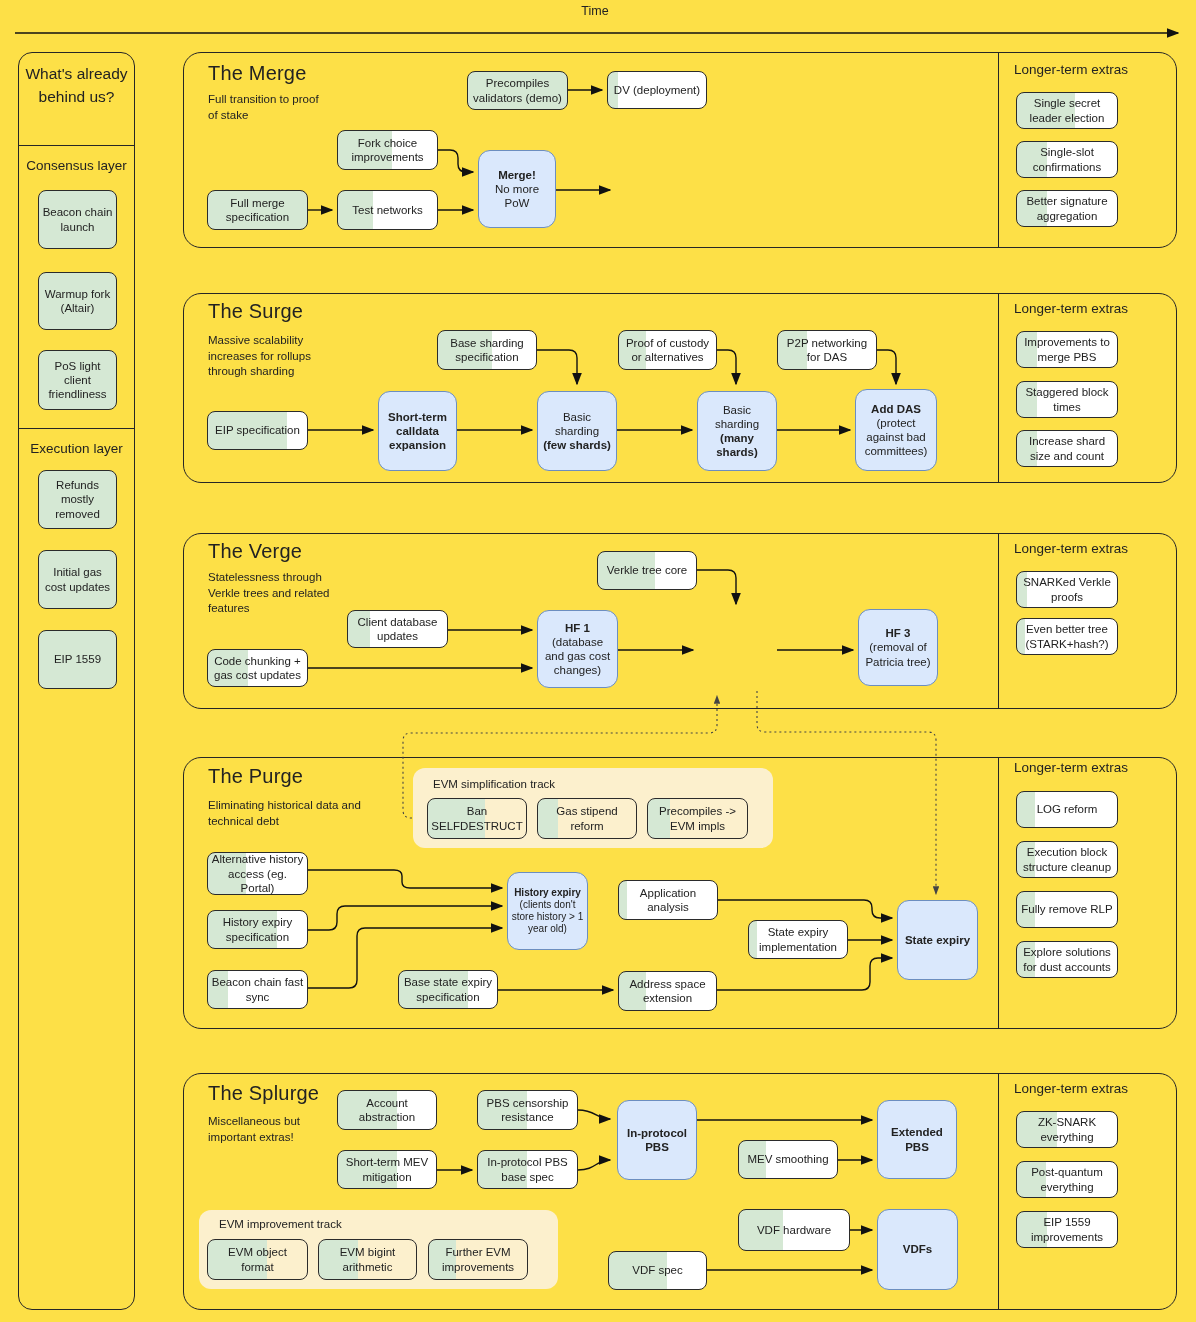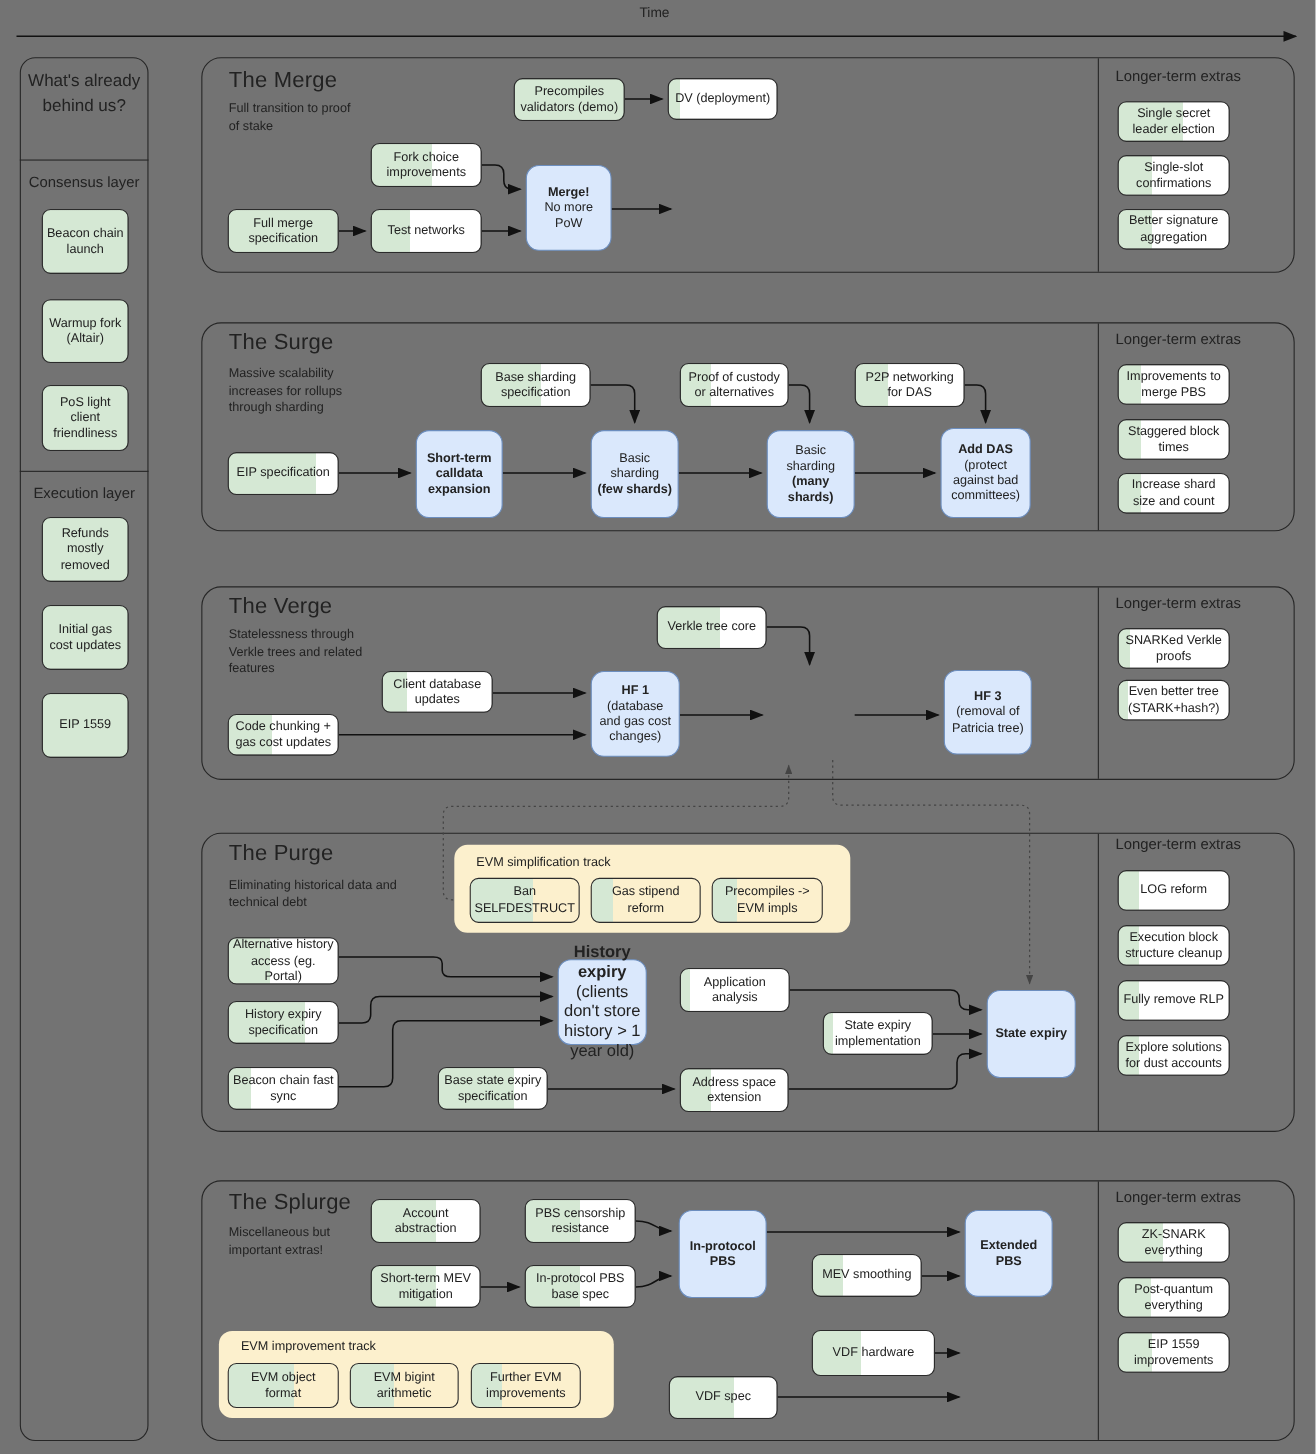--- a/index.html
+++ b/index.html
@@ -1,21 +1,21 @@
 <!DOCTYPE html>
 <html style="--green: #d5e8d4; --blue: #dae8fc; --blue-border: #6c8ebf; --yellow: #fcf0cd; --ink: #222222;"><head>
 <meta charset="utf-8">
 <style>
   :root{
     --green:#d5e8d4; --blue:#dae8fc; --blue-border:#6c8ebf;
     --yellow:#fcf0cd; --ink:#222;
   }
   html,body{margin:0;padding:0;background:#fff;}
   #canvas{
-    position:relative;width:1196px;height:1322px;background:#737373;
+    position:relative;width:1196px;height:1322px;background:#fde047;
     font-family:"Liberation Sans", sans-serif;color:var(--ink);overflow:hidden;
   }
   .frame{position:absolute;border:1.5px solid #262626;border-radius:18px;background:transparent;box-sizing:border-box;}
   .extras-divider{position:absolute;top:0;bottom:0;width:0;border-left:1.5px solid #262626;}
   .sidebar{border-radius:14px;}
   .hline{position:absolute;height:0;border-top:1.3px solid #262626;}
   .sec-title{position:absolute;font-size:20px;letter-spacing:.2px;}
   .sec-sub{position:absolute;font-size:11.5px;line-height:1.35;}
   .extras-title{position:absolute;font-size:13.5px;}
   .side-title{position:absolute;font-size:15.5px;line-height:1.5;text-align:center;}
@@ -24,21 +24,21 @@
     position:absolute;box-sizing:border-box;z-index:2;
     border:1.2px solid #2b2b2b;border-radius:8px;
     display:flex;flex-direction:column;justify-content:center;align-items:center;
     text-align:center;font-size:11.5px;line-height:1.22;padding:2px 3px;
     background:linear-gradient(90deg, var(--green) var(--p,0%), var(--bgc,#fff) var(--p,0%));
   }
   .node .b{font-weight:bold;}
   .node.blue{background:var(--blue);border:1.2px solid var(--blue-border);border-radius:12px;}
   .node.g100{--p:100%;}
   .node.on-yellow{--bgc:var(--yellow);}
-  .node.small{font-size:15px;line-height:1.2;}
+  .node.small{font-size:10px;line-height:1.2;}
   .band{position:absolute;background:var(--yellow);border-radius:12px;z-index:1;}
   .band-label{position:absolute;font-size:11.5px;z-index:2;}
   .time-label{position:absolute;font-size:12.5px;text-align:center;}
   svg.conn{position:absolute;left:0;top:0;z-index:1;pointer-events:none;}
 </style>
 </head>
 <body>
 
 <div id="canvas">
 
@@ -310,20 +310,23 @@
     </div>
   <div class="node on-yellow" style="left: 428px; top: 1239px; width: 100px; height: 41px; --p: 28%;">
       <div>Further EVM improvements</div>
     </div>
   <div class="node" style="left: 738px; top: 1209px; width: 112px; height: 42px; --p: 40%;">
       <div>VDF hardware</div>
     </div>
   <div class="node" style="left: 608px; top: 1251px; width: 99px; height: 39px; align-items: center; --p: 60%;">
       <div>VDF spec</div>
     </div>
+  <div class="node blue" style="left:877px;top:1209px;width:81px;height:81px;">
+      <div class="b">VDFs</div>
+    </div>
   <div class="extras-title" style="left:1014px;top:1081px;">Longer-term extras</div>
   <div class="node" style="left: 1016px; top: 1111px; width: 102px; height: 37px; --p: 40%;">
       <div>ZK-SNARK everything</div>
     </div>
   <div class="node" style="left: 1016px; top: 1161px; width: 102px; height: 37px; --p: 29%;">
       <div>Post-quantum everything</div>
     </div>
   <div class="node" style="left: 1016px; top: 1211px; width: 102px; height: 37px; --p: 30%;">
       <div>EIP 1559 improvements</div>
     </div>

